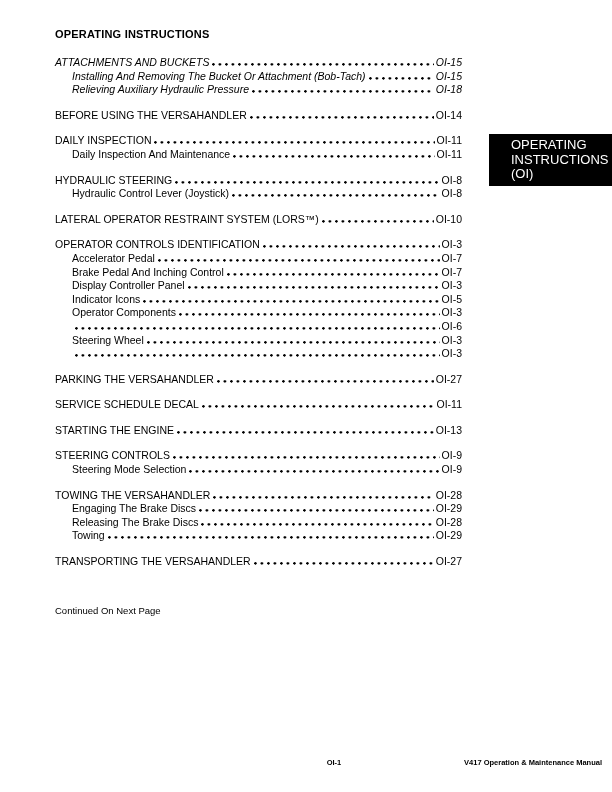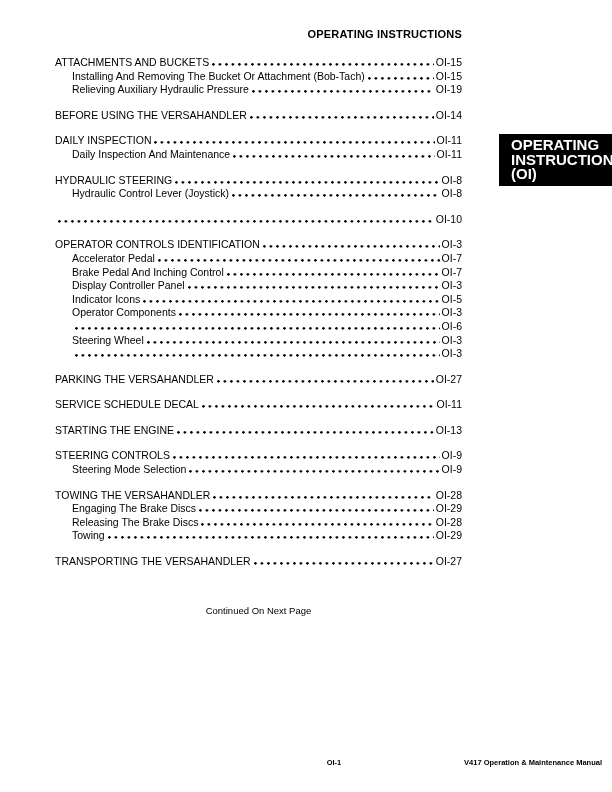--- a/index.html
+++ b/index.html
@@ -16,31 +16,32 @@
     color: #000000;
     overflow: hidden;
   }
   .content {
     position: absolute;
     top: 28px;
     left: 55px;
     width: 407px;
   }
   .doc-title {
-    text-align: right;
+    text-align: left;
     font-size: 11px;
     font-weight: bold;
     letter-spacing: 0.2px;
     margin-bottom: 16px;
   }
   .toc-section {
     margin-top: 12px;
   }
   .toc-section:first-child {
     margin-top: 0;
+    font-style: italic;
   }
   .row {
     display: flex;
     align-items: baseline;
     font-size: 10.5px;
     line-height: 13.6px;
   }
   .row.sub {
     padding-left: 17px;
   }
@@ -54,35 +55,35 @@
     height: 3px;
     background-image: radial-gradient(circle at 1.4px 1.4px, #000 1px, rgba(0,0,0,0) 1.5px);
     background-size: 6.5px 3px;
     background-repeat: repeat-x;
     background-position: left bottom;
   }
   .row .pg {
     white-space: nowrap;
   }
   .continued {
-    text-align: center;
+    text-align: left;
     font-size: 9.5px;
     margin-top: 36px;
   }
   .side-tab {
     position: absolute;
     top: 134px;
     right: 0;
     width: 101px;
     height: 44px;
-    padding: 4px 0 4px 12px;
+    padding: 4px 0 4px 22px;
     background: #000000;
     color: #ffffff;
-    font-size: 15px;
-    font-weight: bold;
+    font-size: 13px;
+    font-weight: normal;
     line-height: 14.6px;
   }
   .footer {
     position: absolute;
     top: 758px;
     left: 14px;
     width: 612px;
     height: 14px;
   }
   .footer .page-num {
@@ -117,21 +118,21 @@
             <span class="pg">OI-15</span>
           </div>
           <div class="row sub">
             <span class="lbl">Installing And Removing The Bucket Or Attachment (Bob-Tach)</span>
             <span class="dots"></span>
             <span class="pg">OI-15</span>
           </div>
           <div class="row sub">
             <span class="lbl">Relieving Auxiliary Hydraulic Pressure</span>
             <span class="dots"></span>
-            <span class="pg">OI-19</span>
+            <span class="pg">OI-18</span>
           </div>
         </div>
         <div class="toc-section">
           <div class="row">
             <span class="lbl">BEFORE USING THE VERSAHANDLER</span>
             <span class="dots"></span>
             <span class="pg">OI-14</span>
           </div>
         </div>
         <div class="toc-section">
@@ -153,20 +154,21 @@
             <span class="pg">OI-8</span>
           </div>
           <div class="row sub">
             <span class="lbl">Hydraulic Control Lever (Joystick)</span>
             <span class="dots"></span>
             <span class="pg">OI-8</span>
           </div>
         </div>
         <div class="toc-section">
           <div class="row">
+            <span class="lbl">LATERAL OPERATOR RESTRAINT SYSTEM (LORS™)</span>
             <span class="dots"></span>
             <span class="pg">OI-10</span>
           </div>
         </div>
         <div class="toc-section">
           <div class="row">
             <span class="lbl">OPERATOR CONTROLS IDENTIFICATION</span>
             <span class="dots"></span>
             <span class="pg">OI-3</span>
           </div>

